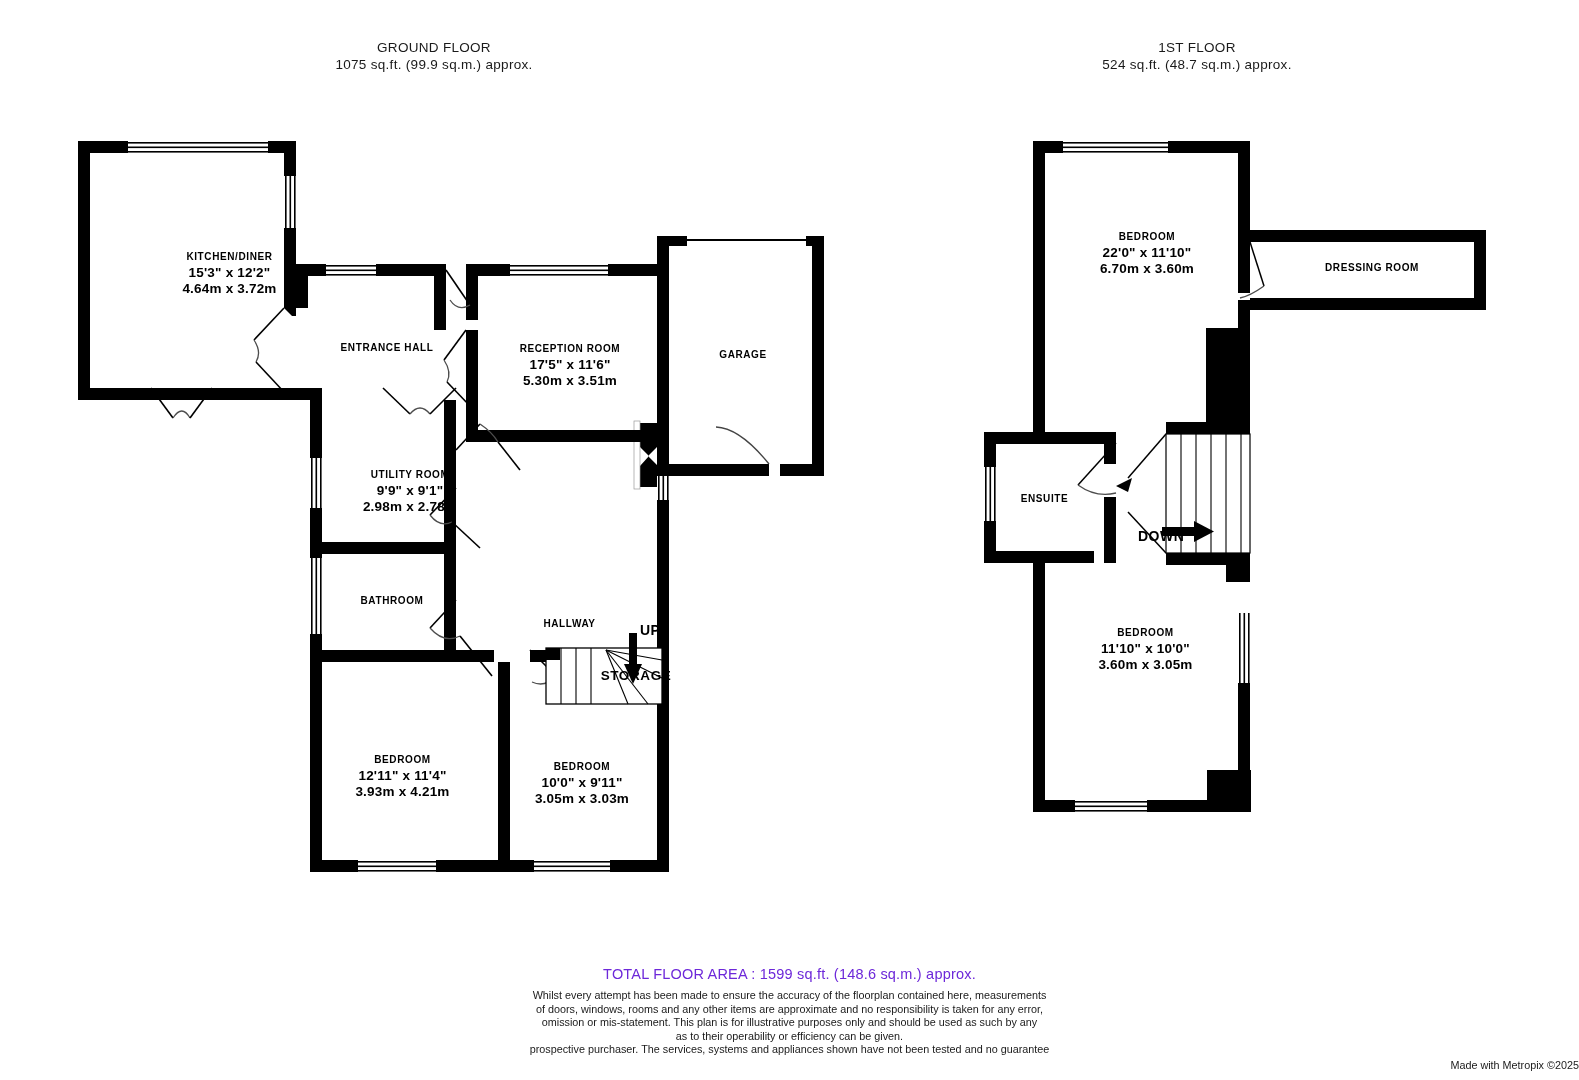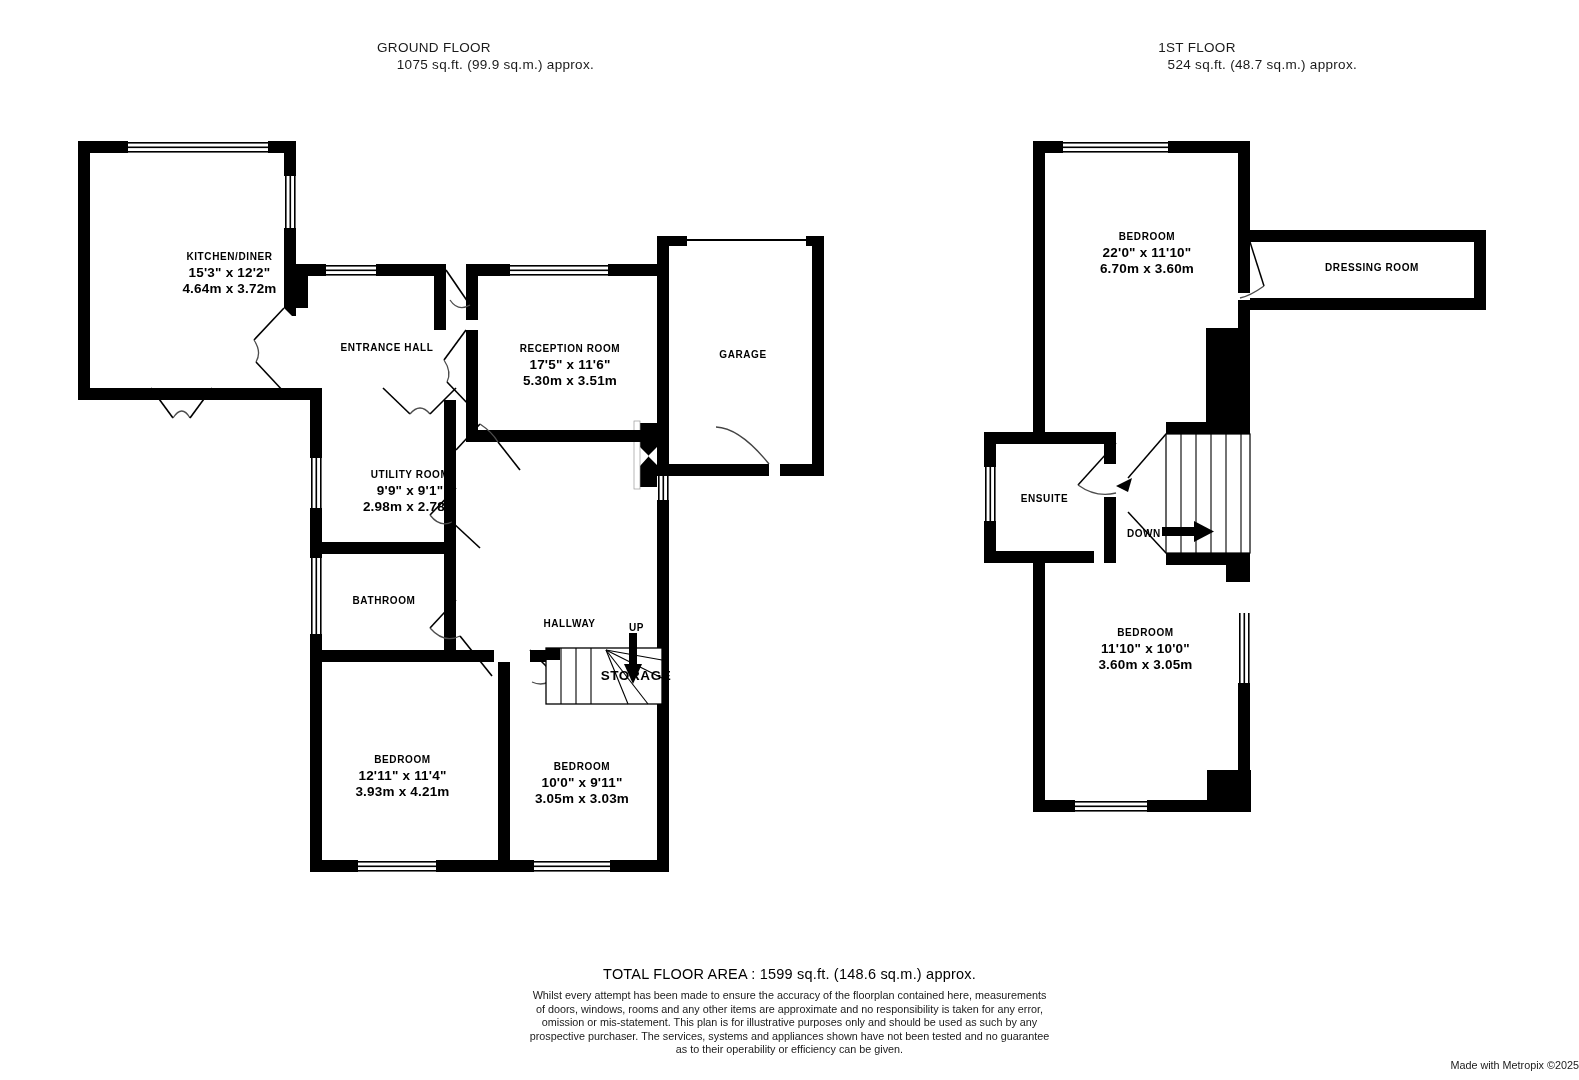--- a/index.html
+++ b/index.html
@@ -23,21 +23,21 @@
   
   .floor-heading {
     position: absolute;
     text-align: center;
     font-size: 13.5px;
     line-height: 17px;
     letter-spacing: 0.3px;
     color: #1a1a1a;
   }
   .floor-heading .title { display: block; }
-  .floor-heading .area  { display: block; text-align: right; }
+  .floor-heading .area  { display: block; }
 
   #ground-heading { left: 274px; top: 39px; width: 320px; }
   #first-heading  { left: 1037px; top: 39px; width: 320px; }
 
   
   .plan {
     position: absolute;
   }
   #ground-plan { left: 0px;   top: 0px; width: 900px;  height: 920px; }
   #first-plan  { left: 900px; top: 0px; width: 679px;  height: 920px; }
@@ -66,55 +66,56 @@
     line-height: 16px;
   }
   .room-label.small .rname { font-size: 13.5px; font-weight: bold; }
 
   
   #lbl-kitchen   { left: 112px; top: 248px; width: 235px; }
   #lbl-entrance  { left: 242px; top: 339px; width: 290px; }
   #lbl-reception { left: 440px; top: 340px; width: 260px; }
   #lbl-garage    { left: 648px; top: 346px; width: 190px; }
   #lbl-utility   { left: 300px; top: 466px; width: 220px; }
-  #lbl-bathroom  { left: 289px; top: 592px; width: 190px; }
+  #lbl-bathroom  { left: 297px; top: 592px; width: 190px; }
   #lbl-hallway   { left: 492px; top: 615px; width: 155px; }
   #lbl-storage   { left: 548px; top: 667px; width: 140px; padding-left: 18px; }
   #lbl-bed-g1    { left: 305px; top: 751px; width: 195px; }
   #lbl-bed-g2    { left: 492px; top: 758px; width: 180px; }
 
   
   #lbl-bed-f1    { left: 1052px; top: 228px; width: 190px; }
   #lbl-dressing  { left: 1252px; top: 259px; width: 240px; }
   #lbl-ensuite   { left: 982px; top: 490px; width: 125px; }
   #lbl-bed-f2    { left: 1053px; top: 624px; width: 185px; }
 
   
   .stair-tag {
     position: absolute;
-    font-size: 10px;
+    font-size: 14px;
     font-weight: bold;
     letter-spacing: 0.5px;
     color: #000;
+    margin-left: 11px;
   }
   #tag-up   { left: 629px; top: 622px; }
   #tag-down { left: 1127px; top: 528px; }
 
   
   #footer {
     position: absolute;
     left: 0;
     top: 966px;
     width: 1579px;
     text-align: center;
   }
   #total-area {
     font-size: 14.5px;
     letter-spacing: 0.2px;
-    color: #000000;
+    color: #6d28d9;
     margin-bottom: 7px;
   }
   .disclaimer-line {
     font-size: 10.8px;
     line-height: 13.6px;
     color: #1a1a1a;
   }
   #made-with {
     font-size: 10.8px;
     line-height: 14px;
@@ -510,19 +511,19 @@
 
   <div class="stair-tag" id="tag-up">UP</div>
   <div class="stair-tag" id="tag-down">DOWN</div>
 
   <div id="footer">
     <div id="total-area">TOTAL FLOOR AREA : 1599 sq.ft. (148.6 sq.m.) approx.</div>
     <div>
       <div class="disclaimer-line">Whilst every attempt has been made to ensure the accuracy of the floorplan contained here, measurements</div>
       <div class="disclaimer-line">of doors, windows, rooms and any other items are approximate and no responsibility is taken for any error,</div>
       <div class="disclaimer-line">omission or mis-statement. This plan is for illustrative purposes only and should be used as such by any</div>
+      <div class="disclaimer-line">as to their operability or efficiency can be given.</div>
       <div class="disclaimer-line">prospective purchaser. The services, systems and appliances shown have not been tested and no guarantee</div>
-      <div class="disclaimer-line">as to their operability or efficiency can be given.</div>
     </div>
     <div id="made-with">Made with Metropix ©2025</div>
   </div>
 
 </div>
 
 </body></html>

